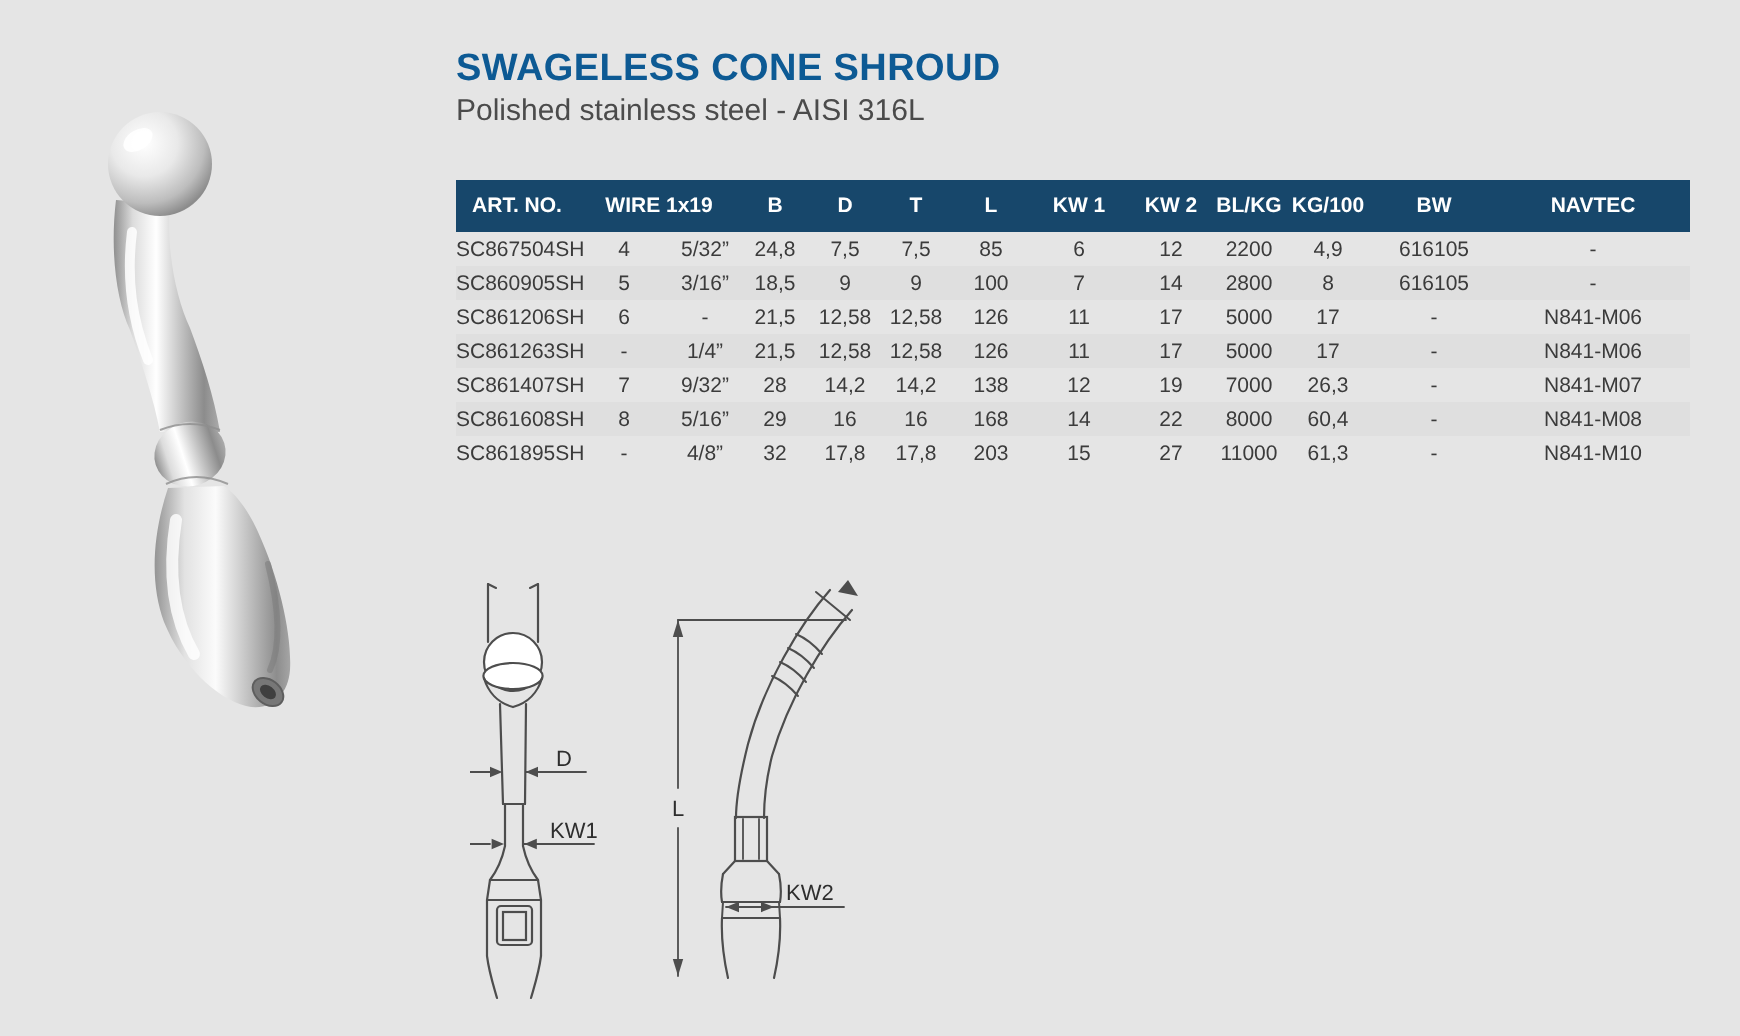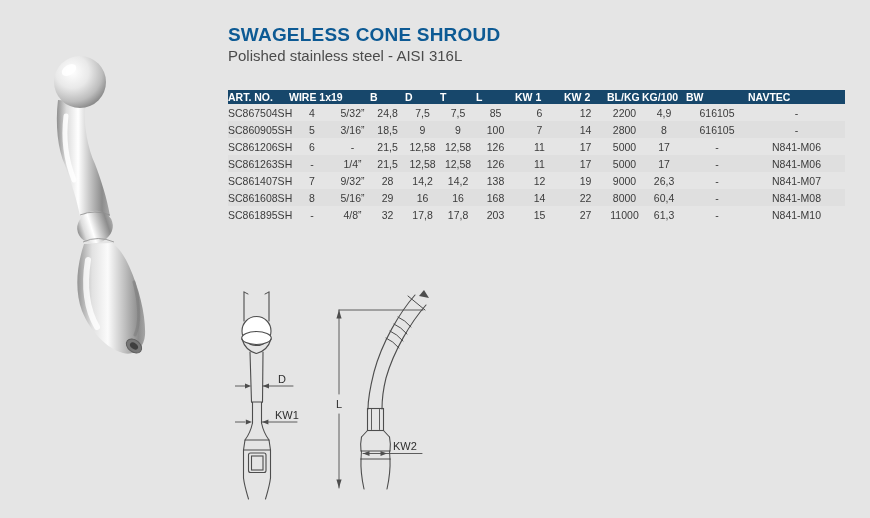--- a/index.html
+++ b/index.html
@@ -20,21 +20,21 @@
     font-size:15px;color:var(--subtitle-text,#4b4b4b);
   }
 
   
   table.spec{
     position:absolute;left:228px;top:90px;width:617px;
     border-collapse:collapse;table-layout:fixed;
   }
   table.spec th{
     background:var(--header-bg,#17476b);color:var(--header-text,#ffffff);
-    font-size:10.5px;font-weight:bold;height:14px;padding:0;text-align:left;
+    font-size:10.5px;font-weight:bold;height:26px;padding:0;text-align:center;
     white-space:nowrap;
   }
   table.spec td{
     font-size:10.5px;color:var(--cell-text,#3b3b3b);height:17px;padding:0;
     text-align:center;white-space:nowrap;vertical-align:middle;
   }
   table.spec tbody tr:nth-child(even){background:var(--stripe,#dfdfdf);}
 
   
   svg.photo{position:absolute;left:22px;top:30px;}
@@ -195,21 +195,21 @@
         <tr>
           <td>SC861407SH</td>
           <td>7</td>
           <td>9/32”</td>
           <td>28</td>
           <td>14,2</td>
           <td>14,2</td>
           <td>138</td>
           <td>12</td>
           <td>19</td>
-          <td>9000</td>
+          <td>7000</td>
           <td>26,3</td>
           <td>-</td>
           <td>N841-M07</td>
         </tr>
         <tr>
           <td>SC861608SH</td>
           <td>8</td>
           <td>5/16”</td>
           <td>29</td>
           <td>16</td>

